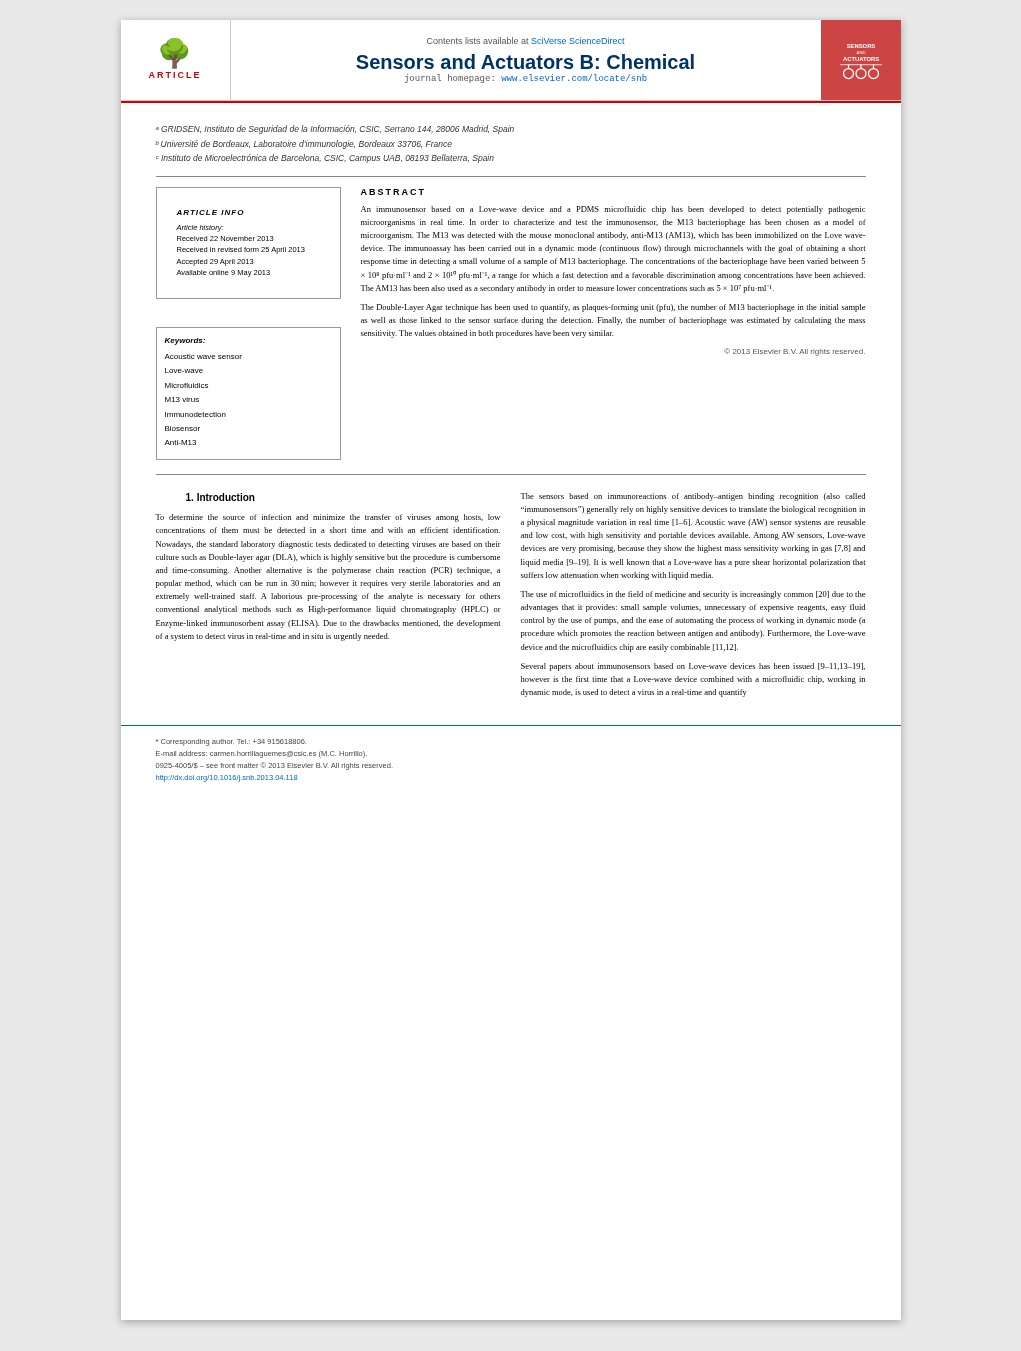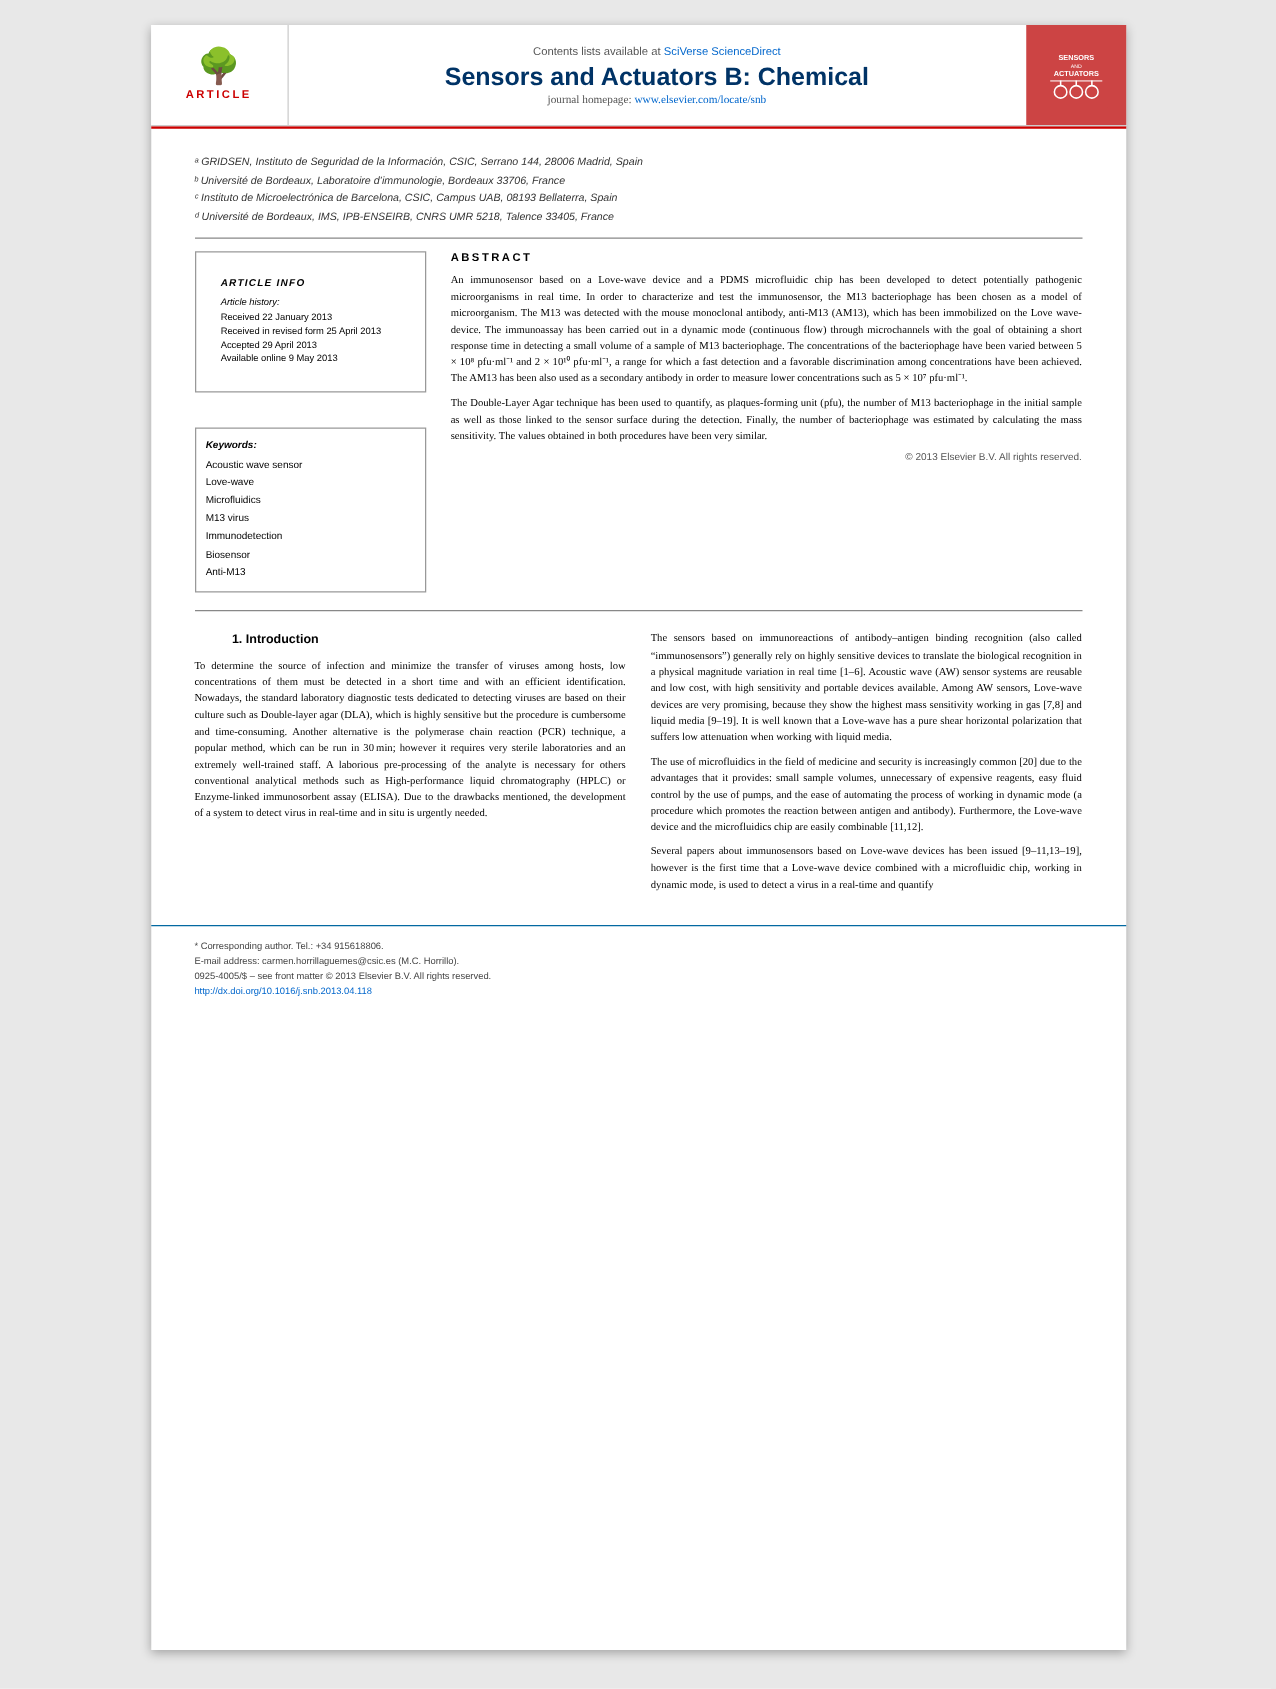--- a/index.html
+++ b/index.html
@@ -72,21 +72,21 @@
     }
     .journal-title-main {
       font-family: Arial, sans-serif;
       font-size: 20px;
       font-weight: bold;
       color: #003366;
       text-align: center;
       line-height: 1.2;
     }
     .journal-homepage {
-      font-family: Liberation Serif, serif;
+      font-family: Liberation Mono, monospace;
       font-size: 9px;
       color: #555;
       margin-top: 0;
     }
     .sensors-logo {
       width: 80px;
       min-height: 80px;
       background: #c44;
       display: flex;
       flex-direction: column;
@@ -308,33 +308,32 @@
   </div>
 
   <div class="content">
 
 
 
     <div class="affiliations">
       <p>ᵃ GRIDSEN, Instituto de Seguridad de la Información, CSIC, Serrano 144, 28006 Madrid, Spain</p>
       <p>ᵇ Université de Bordeaux, Laboratoire d’immunologie, Bordeaux 33706, France</p>
       <p>ᶜ Instituto de Microelectrónica de Barcelona, CSIC, Campus UAB, 08193 Bellaterra, Spain</p>
-      <p>ᵈ Université de Bordeaux, IMS, IPB-ENSEIRB, CNRS UMR 5218, Talence 33405, France</p>
     </div>
 
     <hr class="divider">
 
     <div class="two-col">
 
       <div class="col-left">
         <div class="article-info">
           <div class="article-info-title">ARTICLE INFO</div>
           <div class="article-info-section">
             <div class="label">Article history:</div>
-            <div>Received 22 January 2013</div>
+            <div>Received 22 November 2013</div>
             <div>Received in revised form 25 April 2013</div>
             <div>Accepted 29 April 2013</div>
             <div>Available online 9 May 2013</div>
           </div>
         </div>
         <div class="keywords-box">
           <div class="keywords-title">Keywords:</div>
           <div class="keywords-list">
             <div>Acoustic wave sensor</div>
             <div>Love-wave</div>

